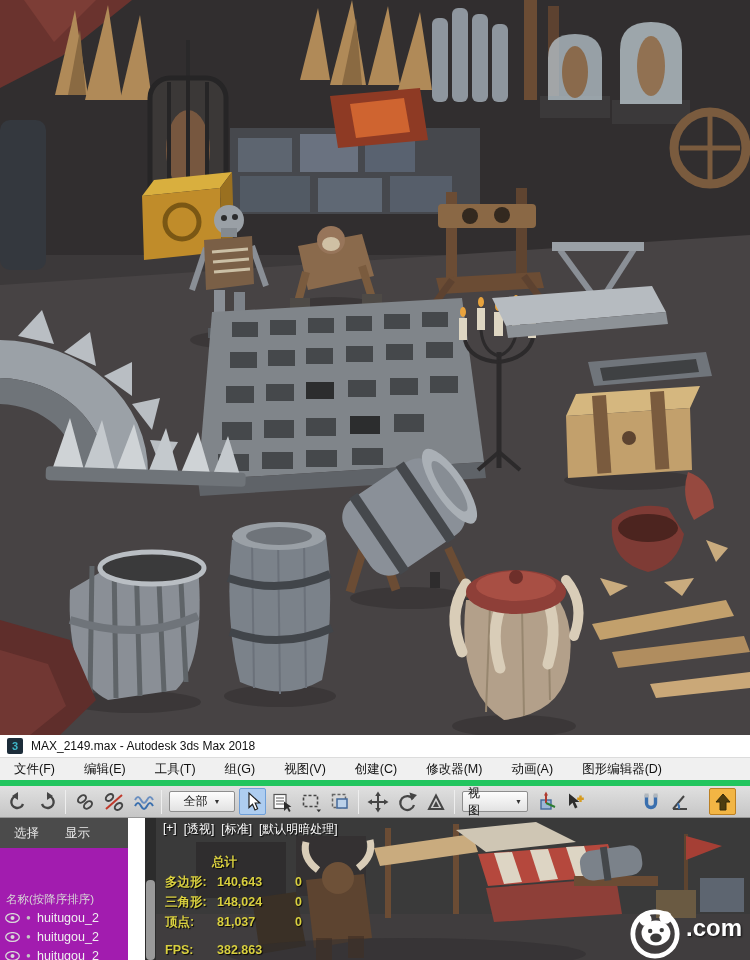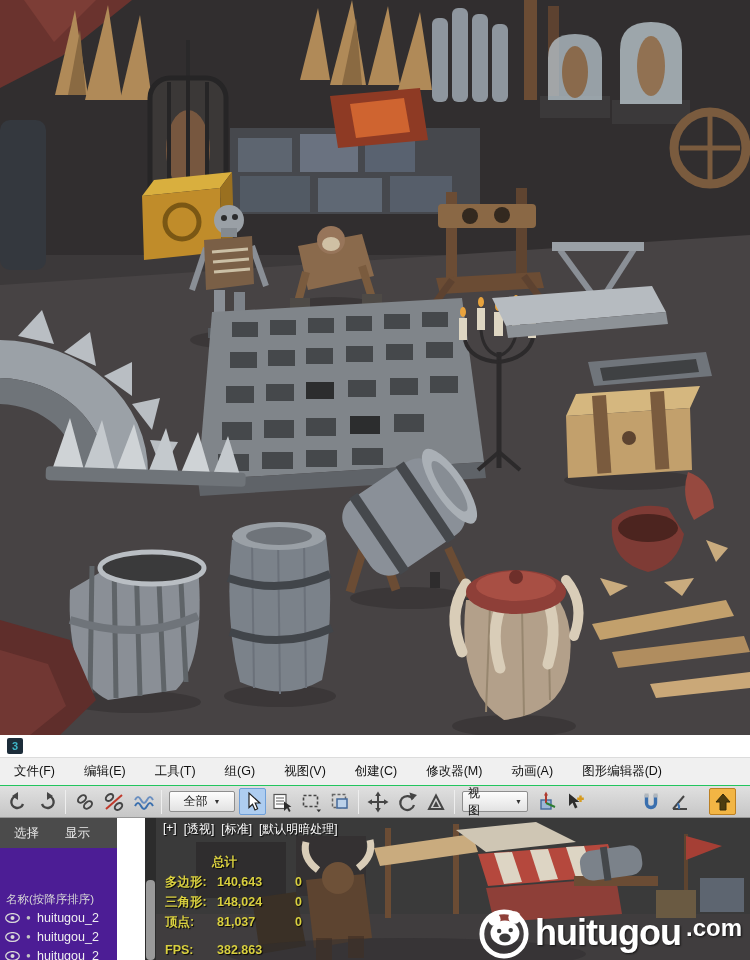--- a/index.html
+++ b/index.html
@@ -15,21 +15,21 @@
 
   
   .title-bar { position:absolute; top:735px; left:0; width:750px; height:23px;
     background:#ffffff; border-bottom:1px solid #dcdcdc; display:flex; align-items:center; padding-left:7px; }
   .app-icon { width:16px; height:16px; border-radius:2px; background:#1d2d3a; color:#3fb6c9;
     font-size:11px; font-weight:bold; display:flex; align-items:center; justify-content:center; }
   .title-text { margin-left:8px; font-size:12px; color:#111; }
 
   
   .menu-bar { position:absolute; top:758px; left:0; width:750px; height:28px;
-    background:#f0f0f0; border-bottom:1px solid #22c55e; display:flex; align-items:center;
+    background:#f0f0f0; border-bottom:6px solid #22c55e; display:flex; align-items:center;
     padding:0 14px; gap:29px; font-size:12.5px; color:#111; }
   .menu-item { white-space:nowrap; cursor:default; }
 
   
   .main-toolbar { position:absolute; top:786px; left:0; width:750px; height:32px;
     background:linear-gradient(#e0e0e0,#c6c6c6); border-bottom:1px solid #979797;
     display:flex; align-items:center; padding:0 4px; gap:2px; }
   .tb-btn { width:27px; height:27px; border:1px solid transparent; background:transparent; padding:0;
     display:flex; align-items:center; justify-content:center; border-radius:2px; }
   .tb-btn.active { background:#aecdf0; border:1px solid #6f9fd8; }
@@ -37,21 +37,21 @@
   .tb-sep { width:1px; height:24px; background:#a0a0a0; border-right:1px solid #eeeeee; margin:0 3px; }
   .tb-dropdown { height:21px; background:linear-gradient(#fdfdfd,#e2e2e2); border:1px solid #8e8e8e;
     display:flex; align-items:center; justify-content:center; font-size:12px; color:#111;
     padding:0 5px; margin:0 2px; border-radius:2px; }
   .tb-dropdown .caret { font-size:7px; color:#333; margin-left:6px; }
   .dd-filter { width:66px; }
   .dd-coord  { width:66px;gap:26px; }
   .tb-spacer { flex:1; }
 
   
-  .scene-explorer { position:absolute; top:818px; left:0; width:117px; height:142px; background:#4c1d95; overflow:hidden; }
+  .scene-explorer { position:absolute; top:818px; left:0; width:128px; height:142px; background:#a21caf; overflow:hidden; }
   .se-tabs { height:30px; background:#4b4b4b; display:flex; gap:26px; align-items:center;
     padding-left:14px; color:#e8e8e8; font-size:12.5px; }
   .se-header { position:absolute; top:74px; left:6px; color:#d6d6d6; font-size:11.5px; white-space:nowrap; }
   .se-list { position:absolute; top:90px; left:0; right:0; }
   .se-row { height:19px; display:flex; align-items:center; gap:4px; padding-left:5px;
     color:#f0f0f0; font-size:12.5px; white-space:nowrap; }
   .se-dot { font-size:8px; color:#c4c4c4; width:9px; text-align:center; }
 
   .se-scrollbar { position:absolute; top:818px; left:145px; width:11px; height:142px; background:#2c2c2c; }
   .se-thumb { position:absolute; top:62px; left:1px; width:9px; height:80px; background:#9a9a9a; border-radius:4px; }
@@ -371,20 +371,21 @@
         <polygon points="650,684 750,672 750,688 656,698" fill="#caa878"></polygon>
       </g>
 
       <polygon points="0,620 70,640 96,700 60,735 0,735" fill="#5f2e2b"></polygon>
       <polygon points="0,650 48,664 66,706 30,735 0,735" fill="#713733"></polygon>
     </svg>
   </div>
 
   <div class="title-bar">
     <div class="app-icon">3</div>
+    <div class="title-text">MAX_2149.max - Autodesk 3ds Max 2018</div>
   </div>
 
   <div class="menu-bar">
     <span class="menu-item">文件(F)</span>
     <span class="menu-item">编辑(E)</span>
     <span class="menu-item">工具(T)</span>
     <span class="menu-item">组(G)</span>
     <span class="menu-item">视图(V)</span>
     <span class="menu-item">创建(C)</span>
     <span class="menu-item">修改器(M)</span>
@@ -628,18 +629,17 @@
     <div class="vp-watermark">
       <svg width="52" height="52" viewBox="0 0 54 54">
         <circle cx="27" cy="28" r="23" fill="none" stroke="#ffffff" stroke-width="5"></circle>
         <circle cx="17" cy="13" r="6.5" fill="#ffffff"></circle>
         <circle cx="38" cy="11" r="6.5" fill="#ffffff"></circle>
         <ellipse cx="28" cy="27" rx="15" ry="13" fill="#ffffff"></ellipse>
         <circle cx="22" cy="25" r="2.3" fill="#3a3a3a"></circle>
         <circle cx="34" cy="24" r="2.3" fill="#3a3a3a"></circle>
         <ellipse cx="28" cy="32" rx="6" ry="4.5" fill="#3a3a3a"></ellipse>
       </svg>
-      <span class="wm-name">huitugou</span>
       <span class="wm-tld">.com</span>
     </div>
   </div>
 
 </div>
 
 </body></html>

